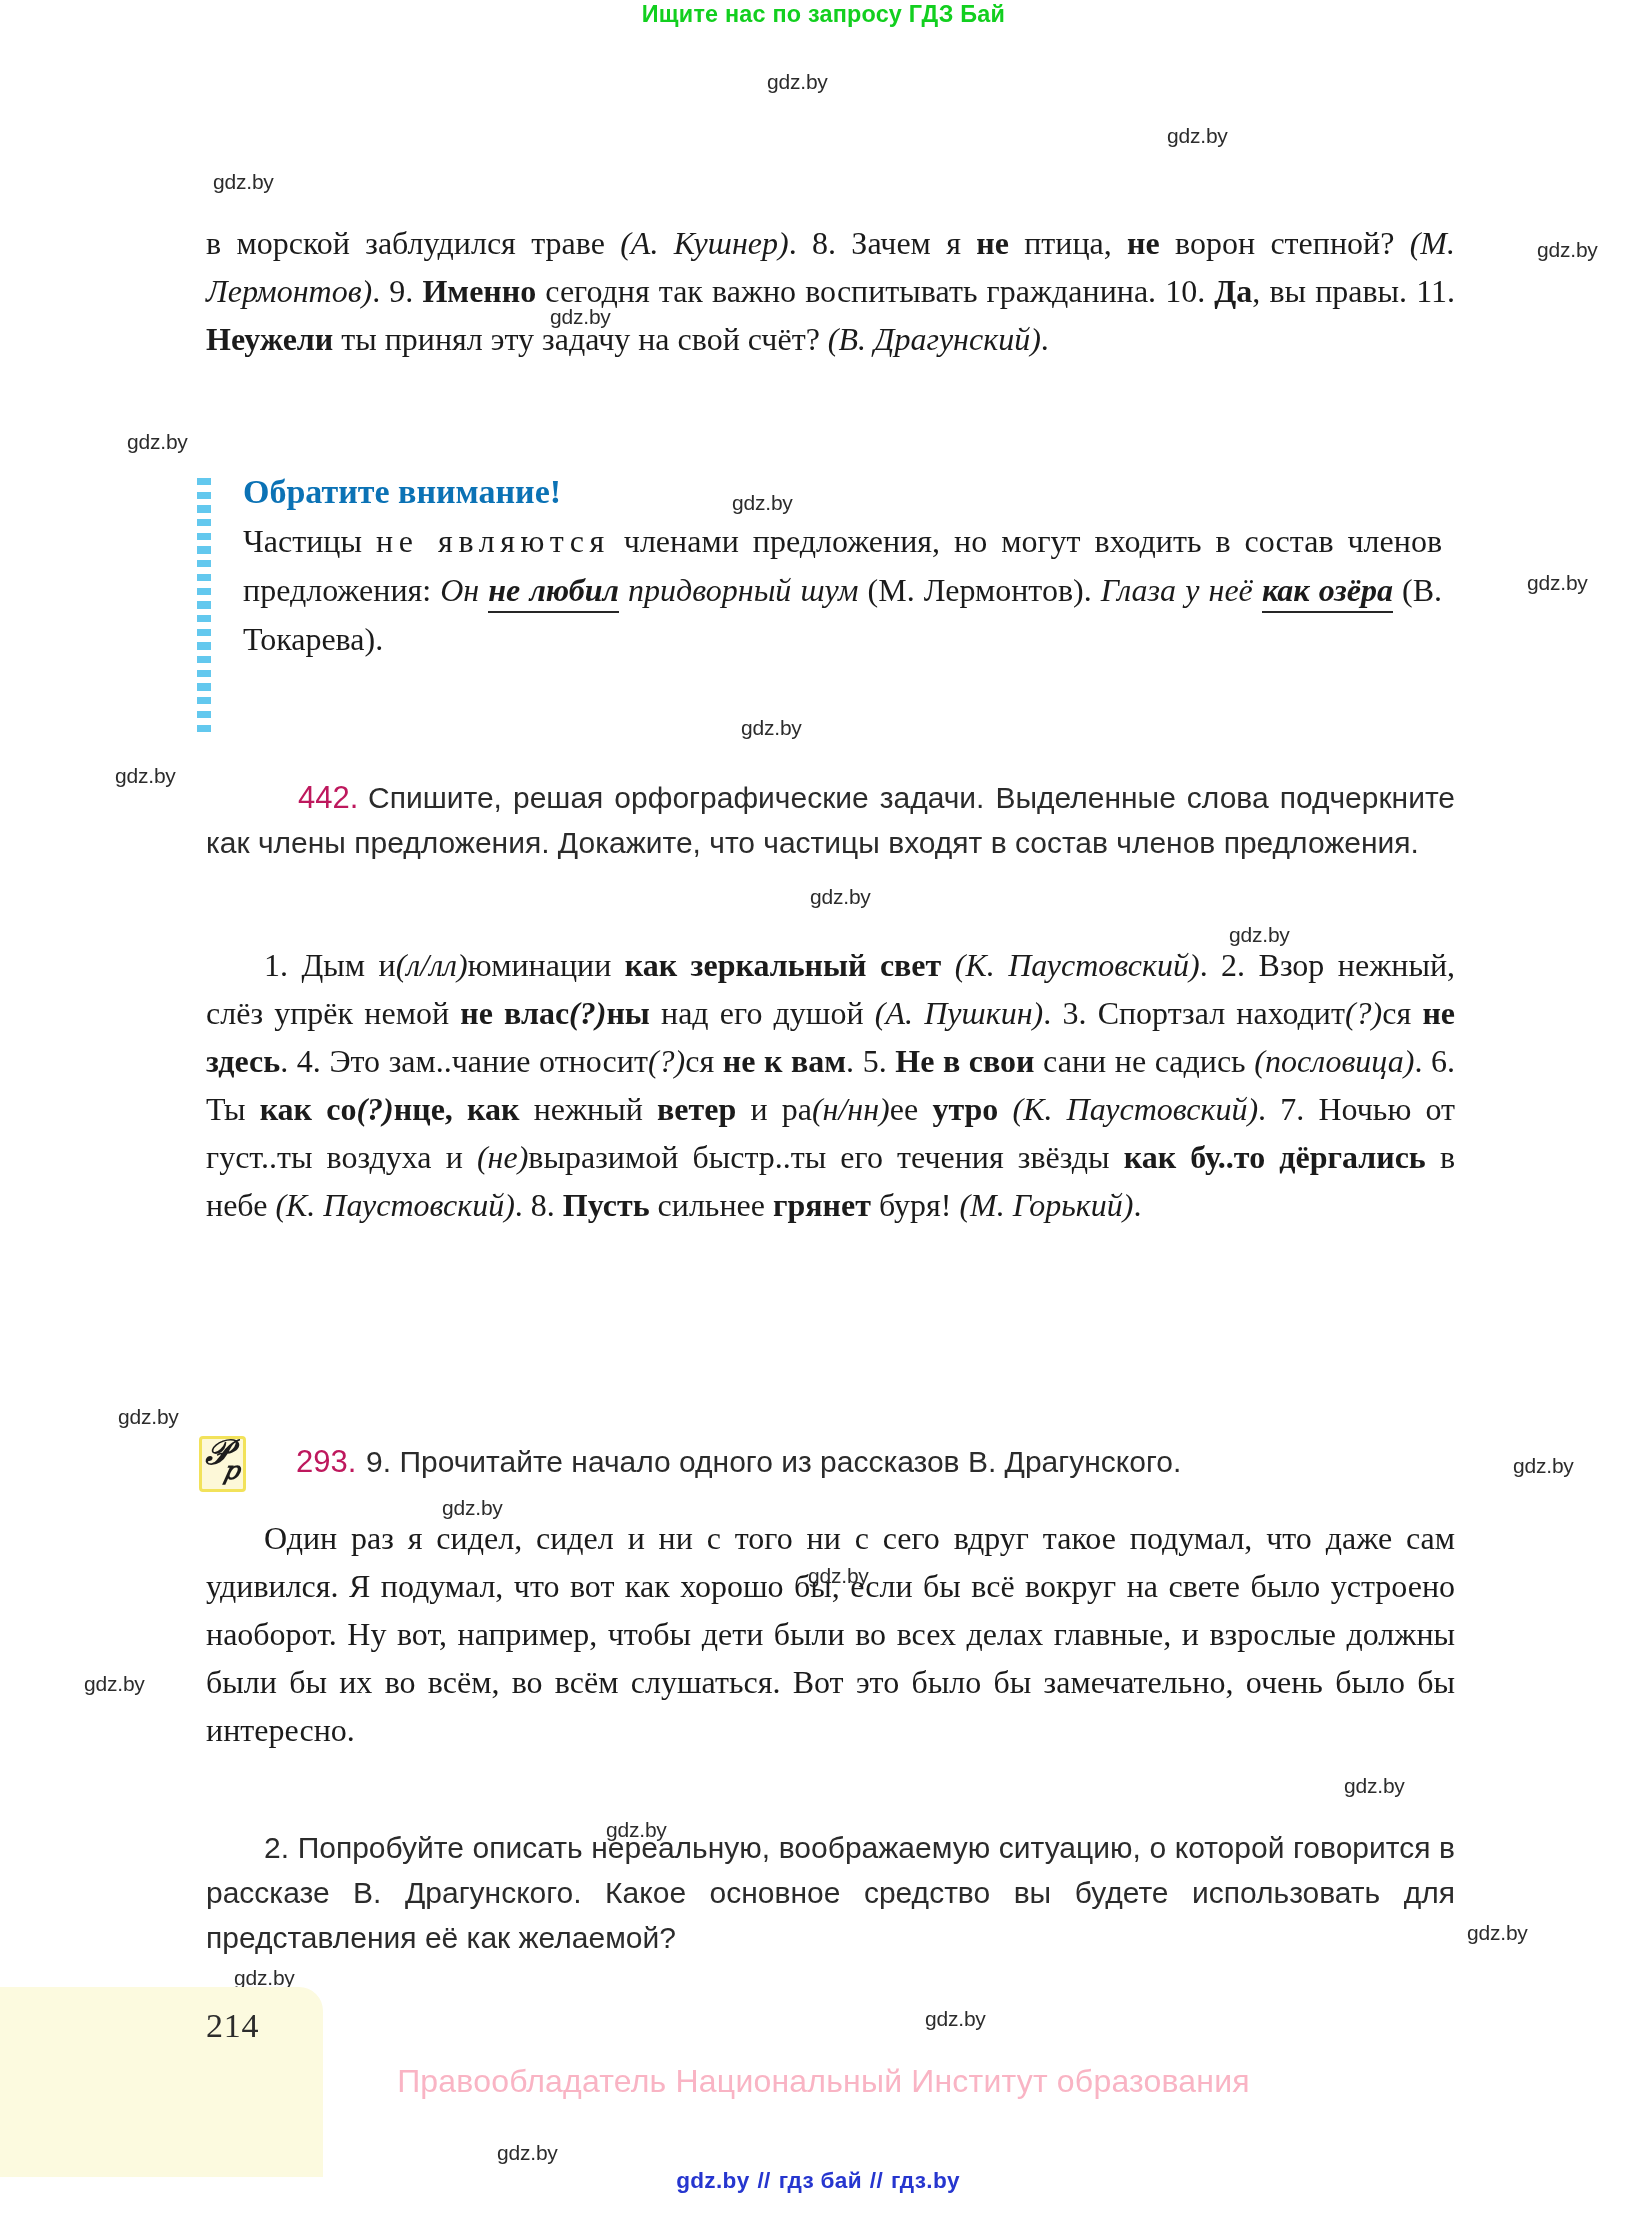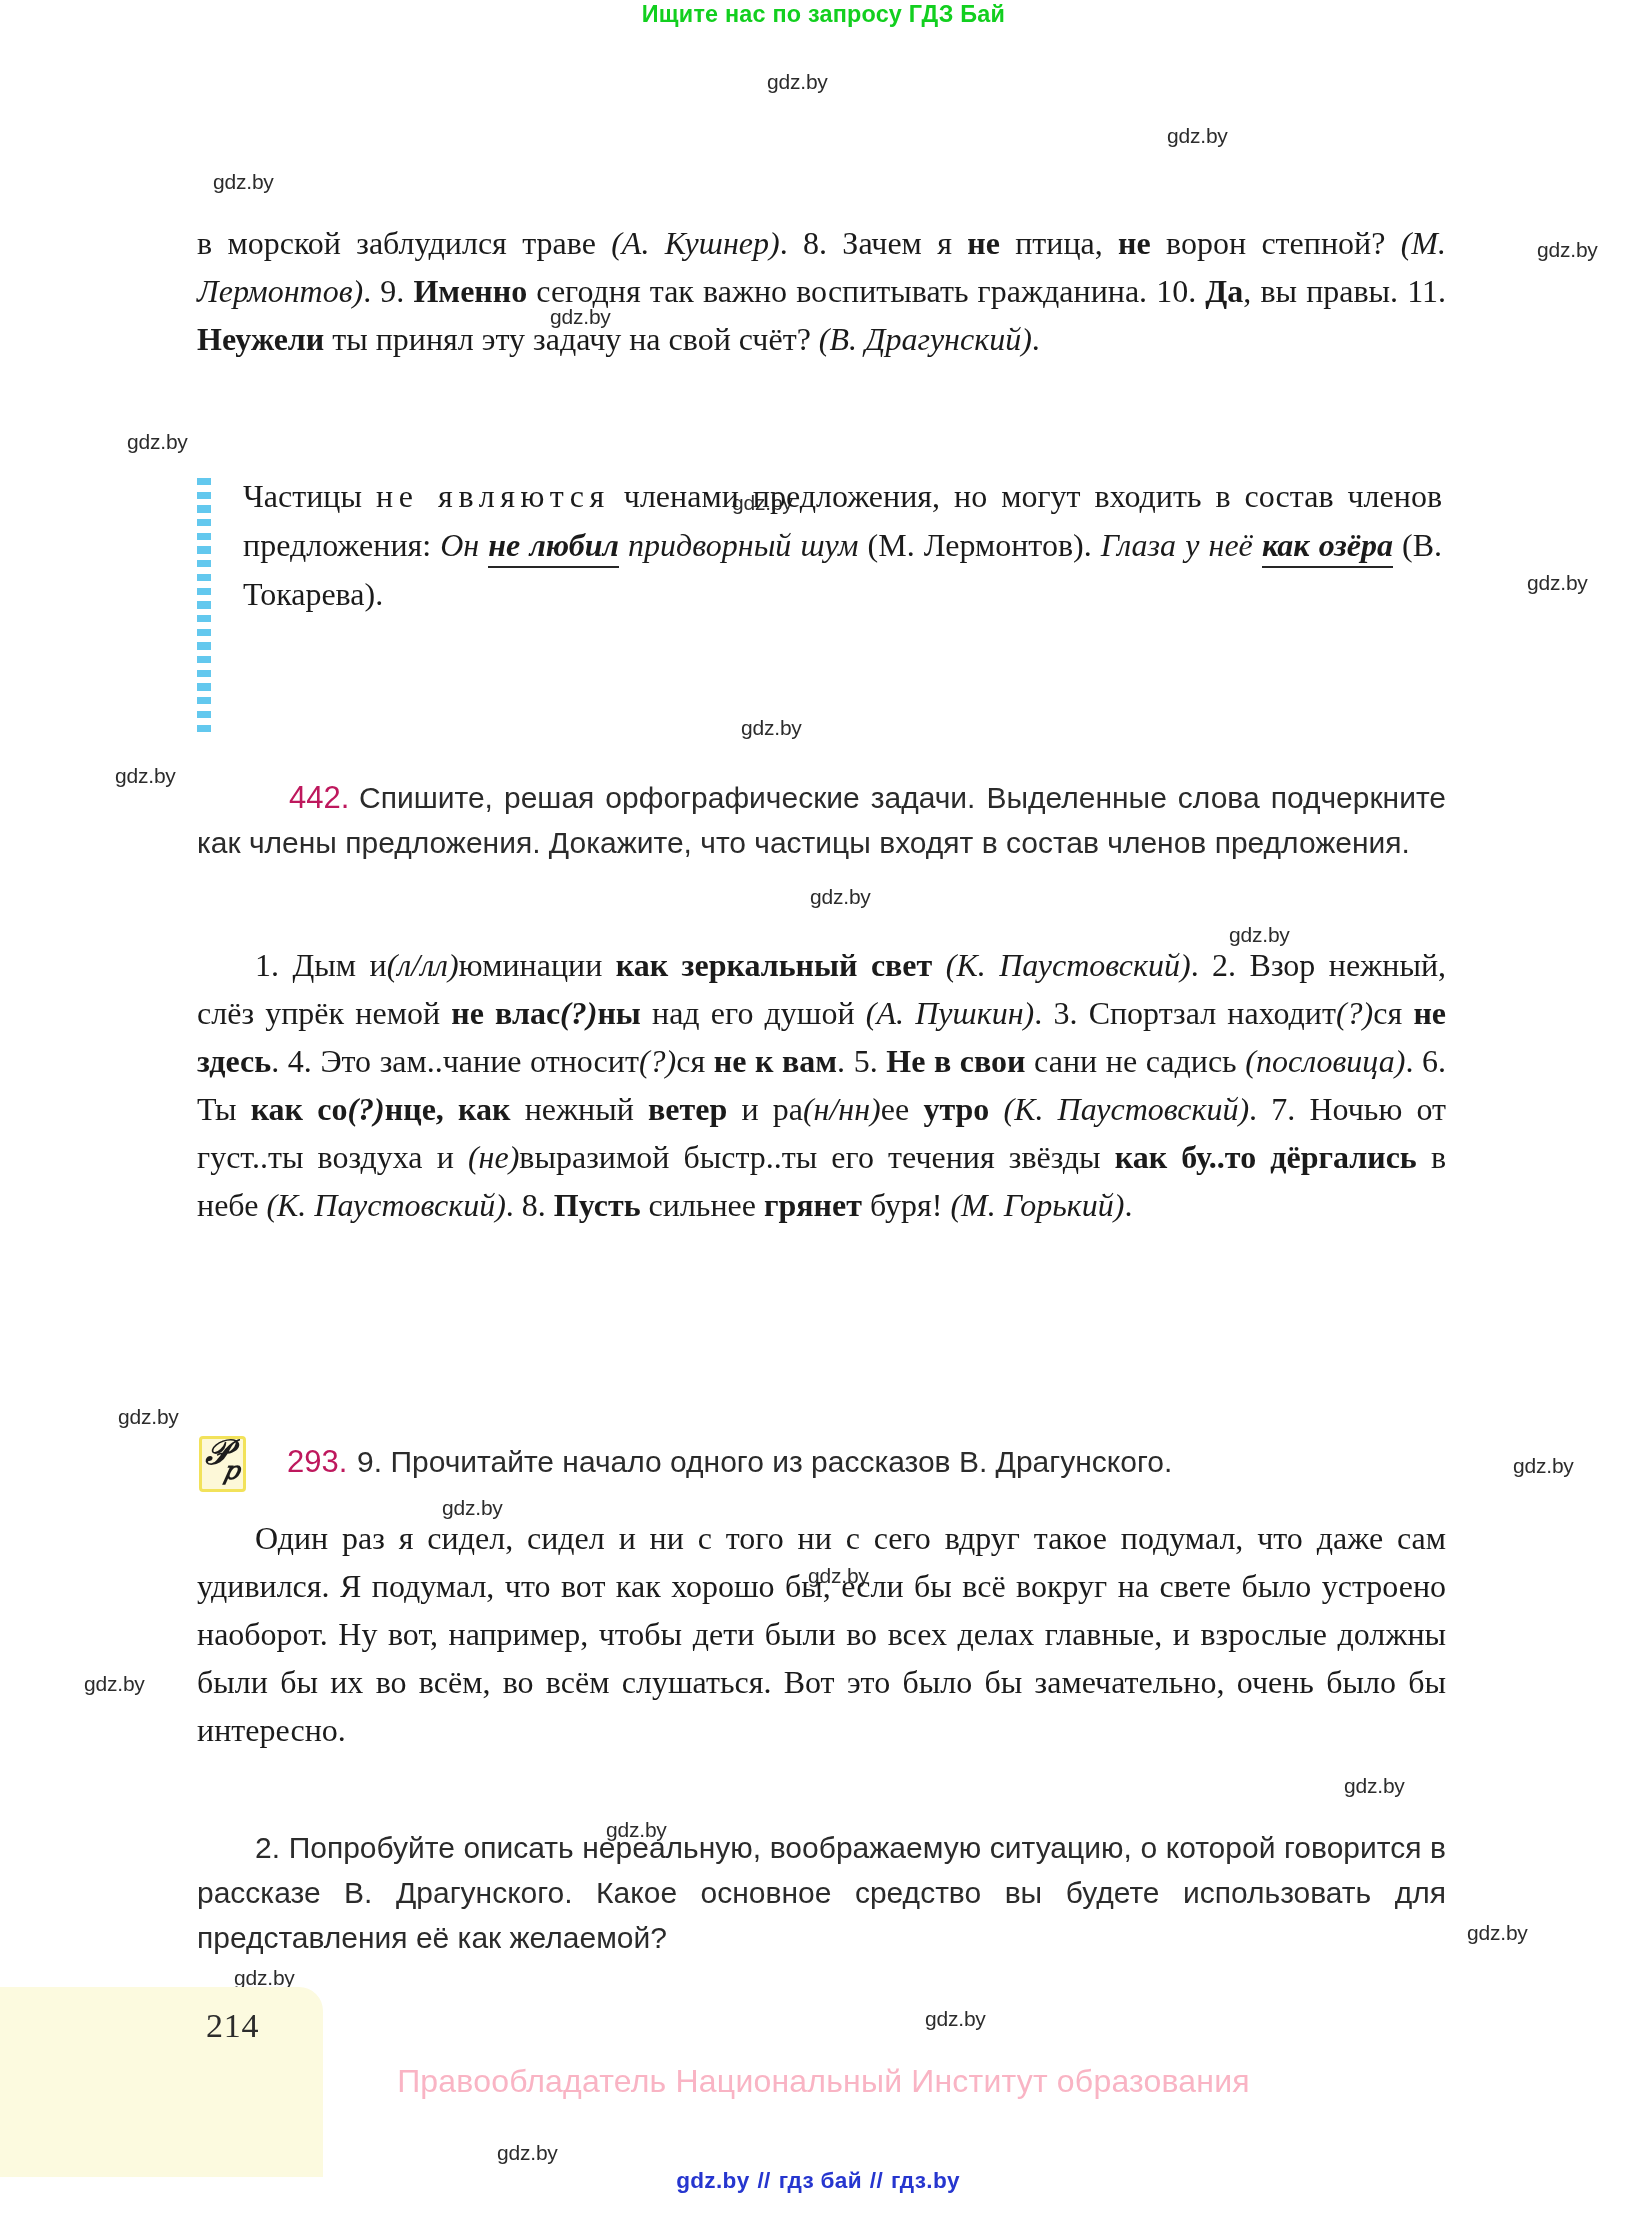--- a/index.html
+++ b/index.html
@@ -44,20 +44,21 @@
     color: #2c2c2c;
     white-space: nowrap;
     line-height: 1;
     letter-spacing: -0.2px;
   }
 
   
   .block {
     position: absolute;
     font-family: "Liberation Serif", "DejaVu Serif", serif;
+    margin-left: 9px;
   }
   .serif-body {
     font-size: 32px;
     line-height: 48px;
     text-align: justify;
     color: #1b1b1b;
   }
   .sans-body {
     font-family: "Liberation Sans", "DejaVu Sans", sans-serif;
     font-size: 30px;
@@ -229,20 +230,21 @@
       <div class="wm" style="left: 1467px; top: 1922px;">gdz.by</div>
       <div class="wm" style="left: 234px; top: 1967px;">gdz.by</div>
       <div class="wm" style="left: 925px; top: 2008px;">gdz.by</div>
       <div class="wm" style="left: 497px; top: 2142px;">gdz.by</div>
     </div>
 
   <div class="block serif-body" style="left:197px; top:219px; width:1249px;"><span>в морской заблудился траве </span><span class="i">(А. Кушнер)</span><span>. 8. Зачем я </span><span class="b">не</span><span> птица, </span><span class="b">не</span><span> ворон степной? </span><span class="i">(М. Лермонтов)</span><span>. 9. </span><span class="b">Именно</span><span> сегодня так важно воспитывать гражданина. 10. </span><span class="b">Да</span><span>, вы правы. 11. </span><span class="b">Неужели</span><span> ты принял эту задачу на свой счёт? </span><span class="i">(В. Драгунский)</span><span>.</span></div>
 
   <div class="attention-wrap">
     <div class="attention-rule"></div>
+    <div class="attention-head">Обратите внимание!</div>
     <div class="attention-body"><span>Частицы </span><span class="spaced">не являются</span><span> членами предложения, но могут входить в состав членов предложения: </span><span class="i">Он </span><span class="bi dbl-ul">не любил</span><span class="i"> придворный шум</span><span> (М. Лермонтов). </span><span class="i">Глаза у неё </span><span class="bi dbl-ul">как озёра</span><span> (В. Токарева).</span></div>
   </div>
 
   <div class="block sans-body" style="left:197px; top:775px; width:1249px; text-indent:92px;">
     <span class="exnum">442.</span><span style="margin-left:9.7px;">Спишите, решая орфографические задачи. Выделенные слова подчеркните как члены предложения. Докажите, что частицы входят в состав членов предложения.</span>
   </div>
 
   <div class="block serif-body" style="left:197px; top:941px; width:1249px; text-indent:58px;"><span>1. Дым и</span><span class="i">(л/лл)</span><span>юминации </span><span class="b">как зеркальный свет</span><span> </span><span class="i">(К. Паустовский)</span><span>. 2. Взор нежный, слёз упрёк немой </span><span class="b">не влас</span><span class="bi">(?)</span><span class="b">ны</span><span> над его душой </span><span class="i">(А. Пушкин)</span><span>. 3. Спортзал находит</span><span class="i">(?)</span><span>ся </span><span class="b">не здесь</span><span>. 4. Это зам..чание относит</span><span class="i">(?)</span><span>ся </span><span class="b">не к вам</span><span>. 5. </span><span class="b">Не в свои</span><span> сани не садись </span><span class="i">(пословица)</span><span>. 6. Ты </span><span class="b">как со</span><span class="bi">(?)</span><span class="b">нце,</span><span> </span><span class="b">как</span><span> нежный </span><span class="b">ветер</span><span> и ра</span><span class="i">(н/нн)</span><span>ее </span><span class="b">утро</span><span> </span><span class="i">(К. Паустовский)</span><span>. 7. Ночью от густ..ты воздуха и </span><span class="i">(не)</span><span>выразимой быстр..ты его течения звёзды </span><span class="b">как бу..то дёргались</span><span> в небе </span><span class="i">(К. Паустовский)</span><span>. 8. </span><span class="b">Пусть</span><span> сильнее </span><span class="b">грянет</span><span> буря! </span><span class="i">(М. Горький)</span><span>.</span></div>
 
   <div class="rr-icon">

